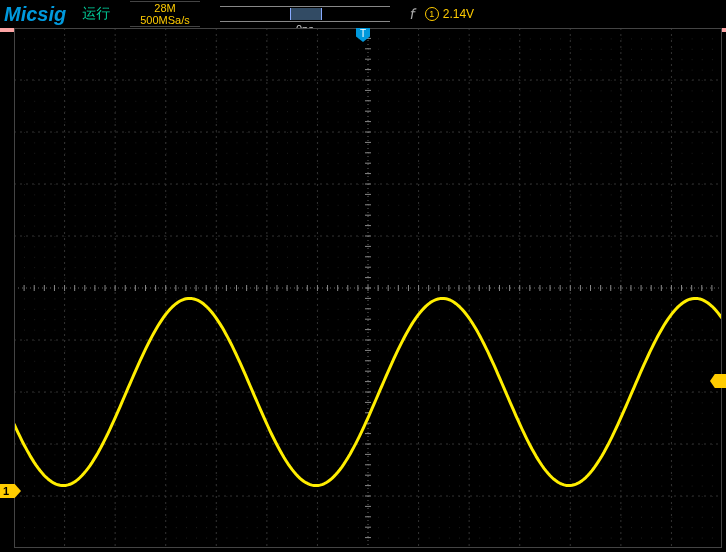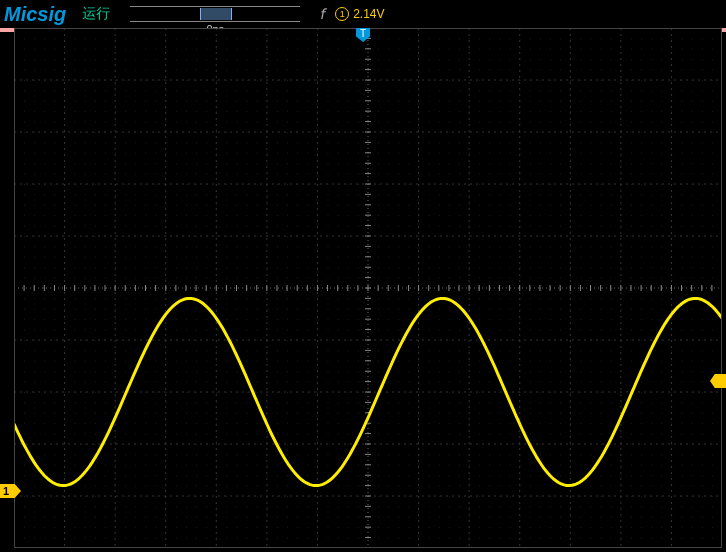--- a/index.html
+++ b/index.html
@@ -151,20 +151,24 @@
     line-height: 14px;
     clip-path: polygon(0 0, 70% 0, 100% 50%, 70% 100%, 0 100%);
   }
 </style>
 </head>
 <body>
 
 <div class="topbar">
   <span class="logo">Micsig</span>
   <span class="run-status">运行</span>
+  <div class="info-box">
+    <span class="line1">28M</span>
+    <span class="line2">500MSa/s</span>
+  </div>
   <div class="memory-bar">
     <div class="fill"></div>
     <div class="time-label">0ps</div>
   </div>
   <span class="trigger-edge">𝘧</span>
   <span class="trigger-info">
     <span class="trigger-circle">1</span>
     <span>2.14V</span>
   </span>
 </div>

